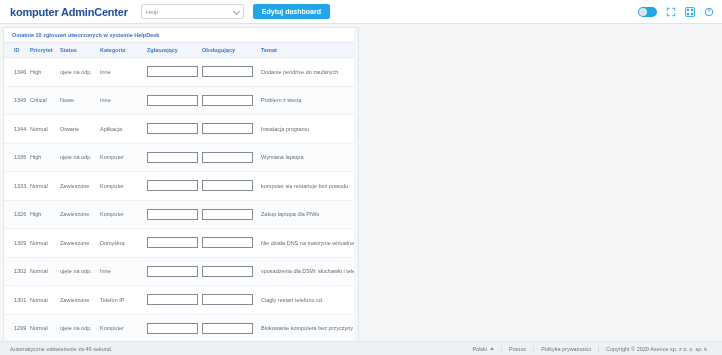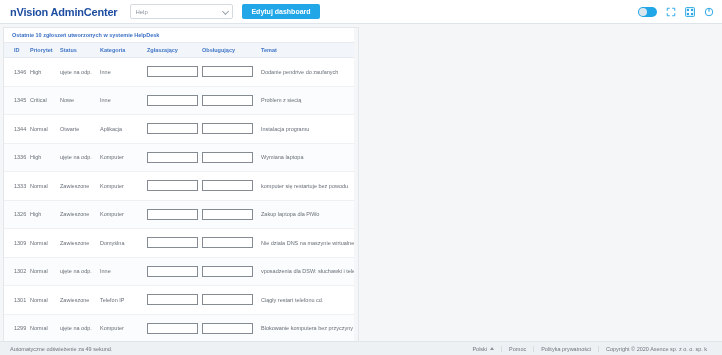--- a/index.html
+++ b/index.html
@@ -151,21 +151,21 @@
     border-bottom: 3px solid #8b949e;
   }
   .flink { cursor: pointer; }
 </style>
 </head>
 <body>
 
 <div class="app">
 
   <div class="header">
-    <div class="brand">nVision AdminCenter</div>
+    <div class="brand">komputer AdminCenter</div>
 
     <div class="dash-select">
       <span>Help</span>
       <span class="caret"></span>
     </div>
 
     <button class="edit-btn">Edytuj dashboard</button>
 
     <div class="header-right">
       <div class="toggle">

